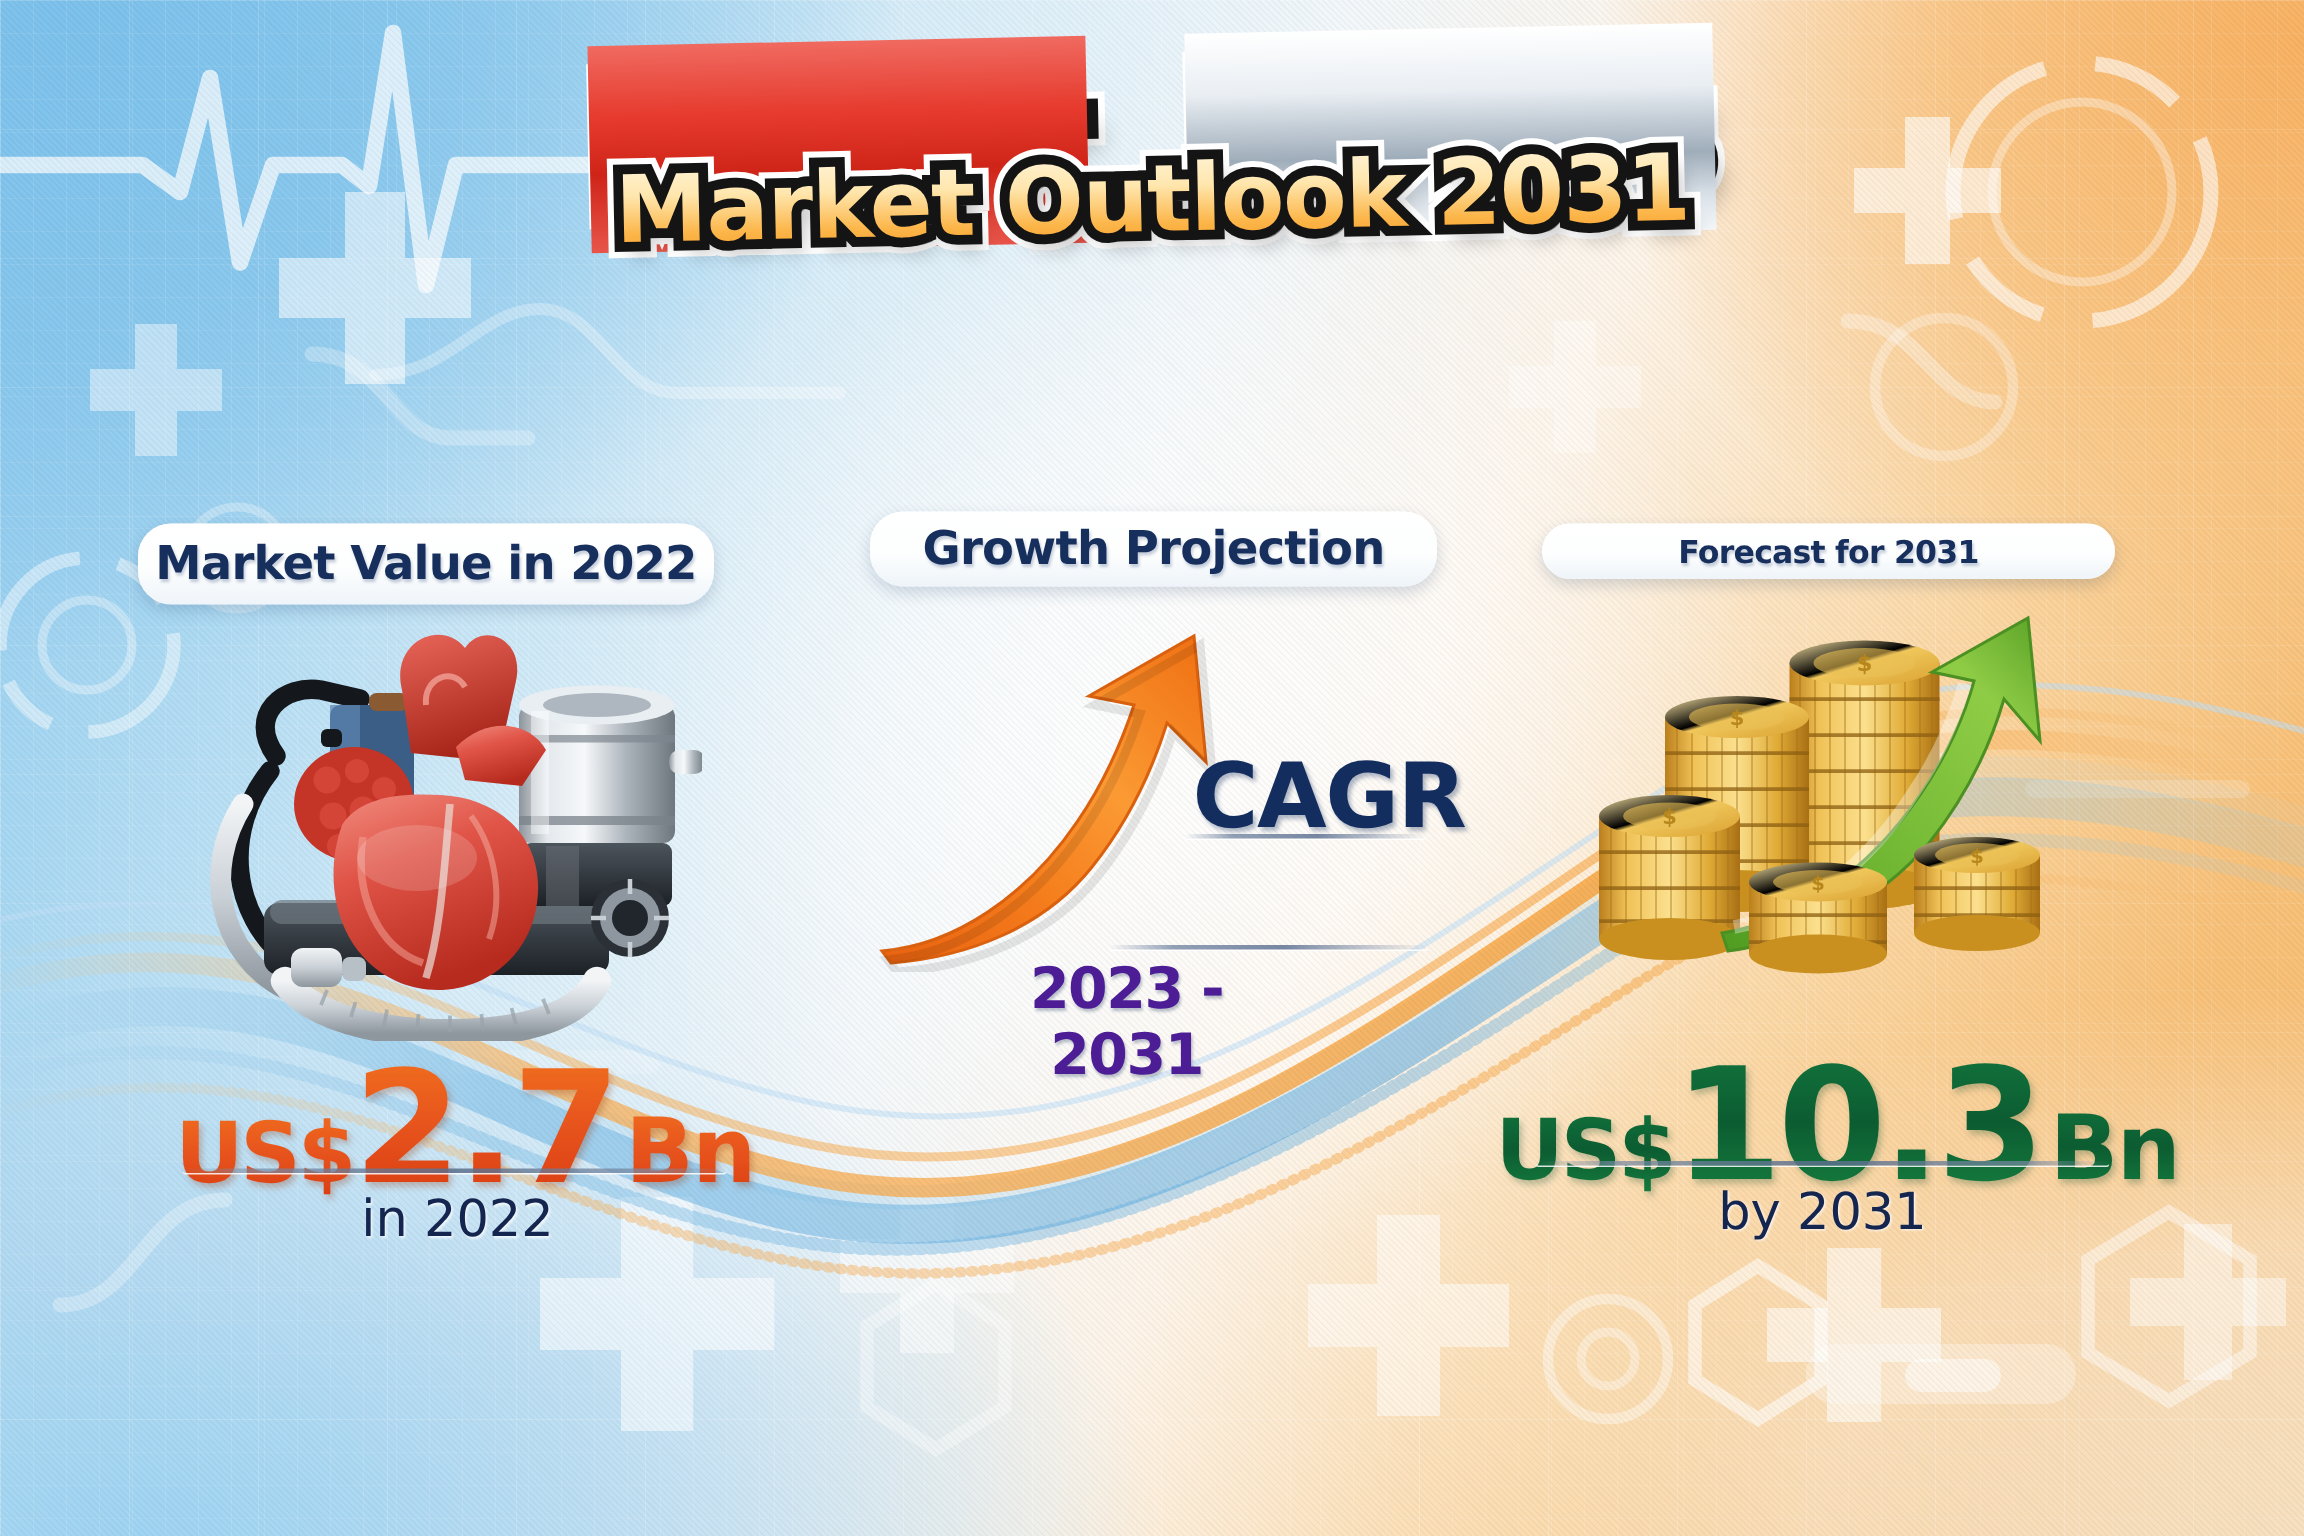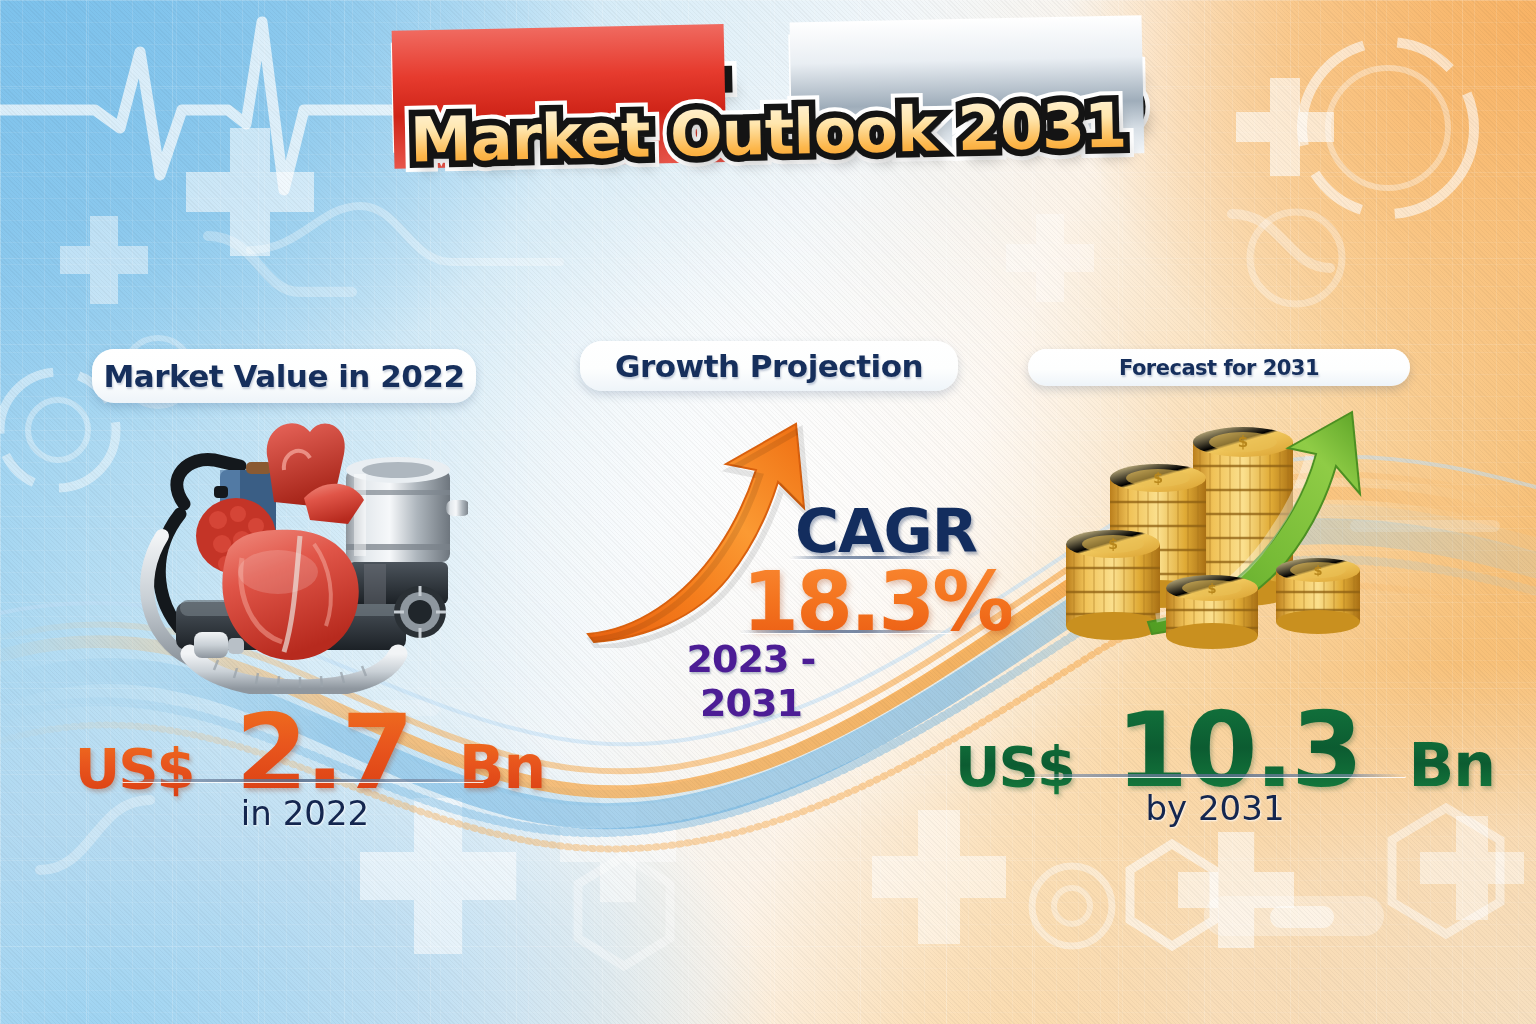--- a/index.html
+++ b/index.html
@@ -139,21 +139,21 @@
     letter-spacing:-.5px;
     text-shadow:1px 2px 2px rgba(30,60,110,.25);
   }
   #pill-left{left:92px;top:349px;width:384px;height:54px;font-size:31px;}
   #pill-center{left:549px;top:341px;width:378px;height:50px;font-size:31px;margin-left:31px;}
   #pill-right{left:1028px;top:349px;width:382px;height:37px;font-size:21px;}
 
   
   .value-row{
     position:absolute;display:flex;align-items:baseline;justify-content:center;
-    font-family:"DejaVu Sans", sans-serif;font-weight:bold;white-space:nowrap;gap:42px;
+    font-family:"DejaVu Sans", sans-serif;font-weight:bold;white-space:nowrap;
   }
   .v-cur{font-size:56px;letter-spacing:-2px;}
   .v-num{font-size:104px;letter-spacing:-3px;line-height:1;}
   .v-unit{font-size:60px;letter-spacing:-1px;margin-left:6px;}
 
   .orange-txt .v-cur,.orange-txt .v-num,.orange-txt .v-unit{
     background:linear-gradient(180deg,#f0701e 0%,#e8551d 45%,#d93c12 100%);
     -webkit-background-clip:text;background-clip:text;color:transparent;
     filter:drop-shadow(2px 3px 2px rgba(150,60,20,.30));
   }
@@ -456,21 +456,20 @@
     </defs>
     <g transform="translate(0,4)">
       <path d="M8 212 C 56 208, 104 176, 138 126 C 156 100, 168 72, 176 48 L 146 42 L 216 2 L 224 86 L 198 60 C 188 92, 172 126, 148 156 C 116 196, 66 216, 14 220 Z" fill="url(#arrO)" stroke="#d9600e" stroke-width="2"></path>
       <path d="M14 208 C 58 204, 102 172, 134 124 C 152 98, 163 72, 170 50" fill="none" stroke="url(#arrShine)" stroke-width="11"></path>
       <path d="M8 212 C 56 208, 104 176, 138 126 C 156 100, 168 72, 176 48 L 146 42 L 216 2 L 224 86 L 198 60 C 188 92, 172 126, 148 156 C 116 196, 66 216, 14 220 Z" fill="none" stroke="#00000018" stroke-width="6" transform="translate(4,6)"></path>
     </g>
   </svg>
 
   <div class="cagr-rule" id="cagr-rule-top"></div>
   <div id="cagr-label">CAGR</div>
-  <div id="cagr-value">18.3%</div>
   <div class="cagr-rule" id="cagr-rule-bot"></div>
   <div id="cagr-range">2023 - 2031</div>
 
   <svg class="illus" id="illus-coins" viewBox="0 0 360 262">
     <defs>
       <linearGradient id="coinTop" x1="0" y1="0" x2="1" y2="1">
         <stop offset="0%" stop-color="#fde8a6"></stop>
           <stop offset="45%" stop-color="#f2c košt"></stop>
         <stop offset="50%" stop-color="#f0c75c"></stop>
           <stop offset="100%" stop-color="#d9a02f"></stop>

